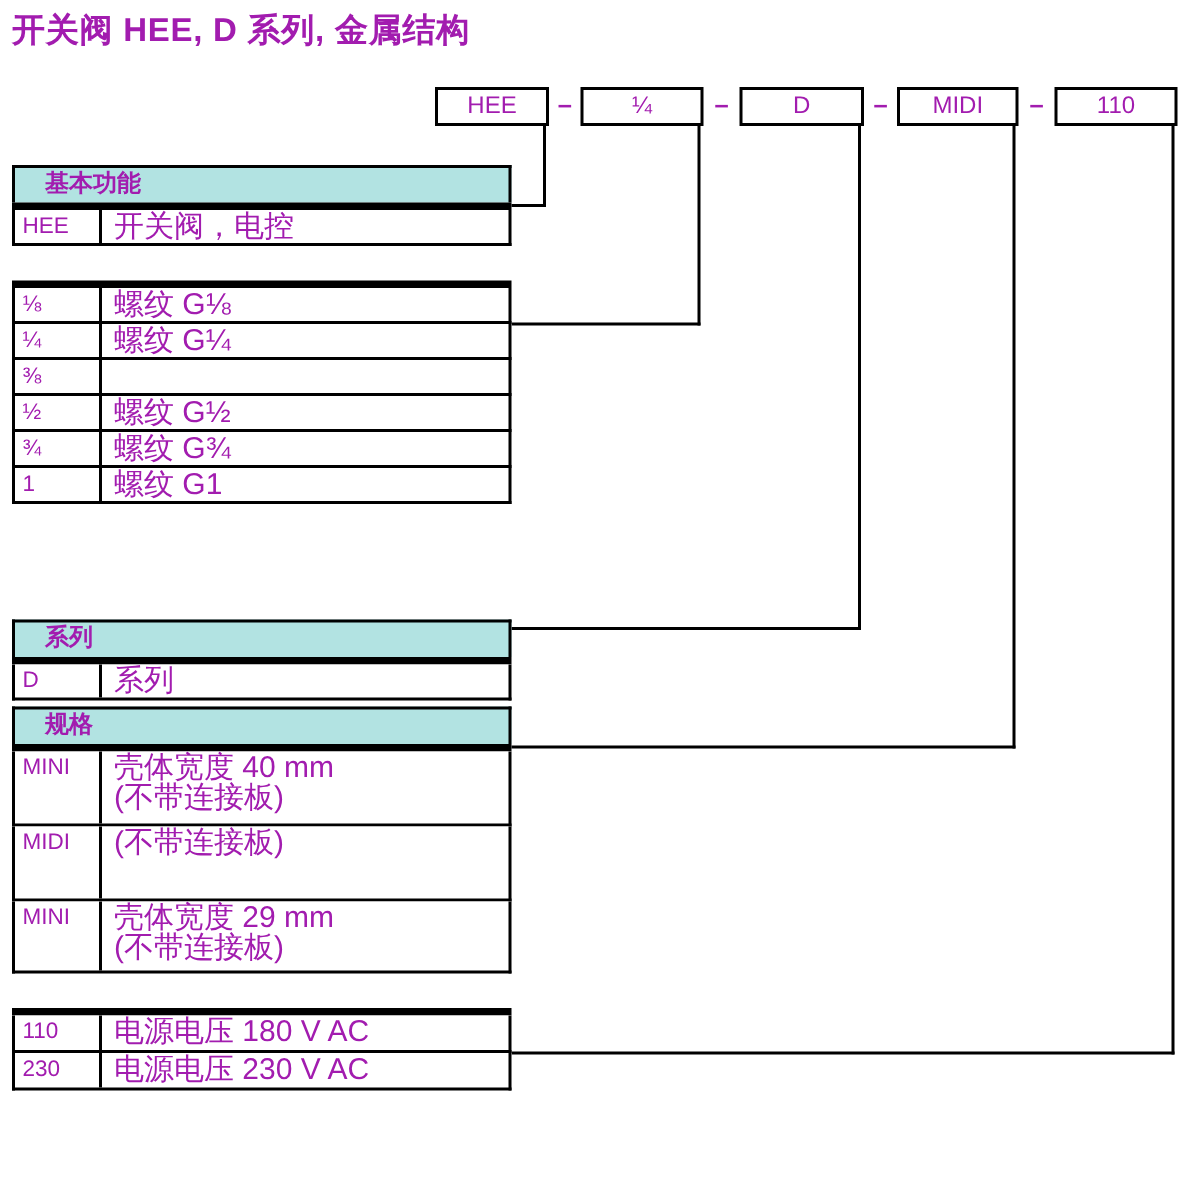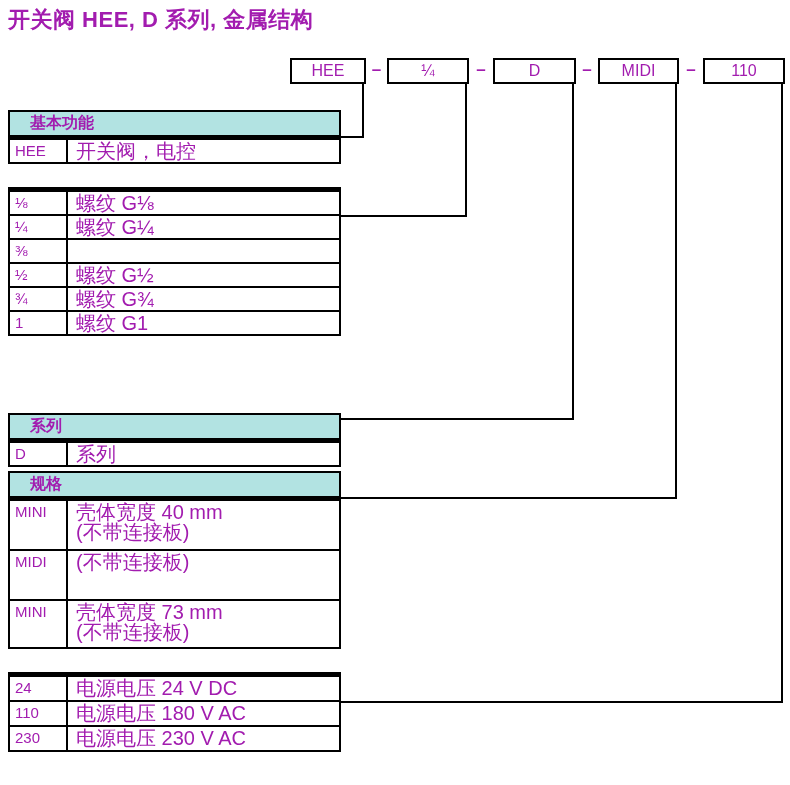--- a/index.html
+++ b/index.html
@@ -158,34 +158,28 @@
     </div>
     <div class="trow h50">
       <div class="c1">MIDI</div>
       <div class="c2">
         <div>(不带连接板)</div>
       </div>
     </div>
     <div class="trow h48">
       <div class="c1">MINI</div>
       <div class="c2">
-        <div>壳体宽度 73 mm</div>
+        <div>壳体宽度 29 mm</div>
         <div>(不带连接板)</div>
       </div>
     </div>
   </div>
 
   <div class="tbl t5">
     <div class="band"></div>
-    <div class="trow h25">
-      <div class="c1">24</div>
-      <div class="c2">
-          <div>电源电压 24 V DC</div>
-        </div>
-    </div>
     <div class="trow h25">
       <div class="c1">110</div>
       <div class="c2">
           <div>电源电压 180 V AC</div>
         </div>
     </div>
     <div class="trow h25">
       <div class="c1">230</div>
       <div class="c2">
           <div>电源电压 230 V AC</div>

